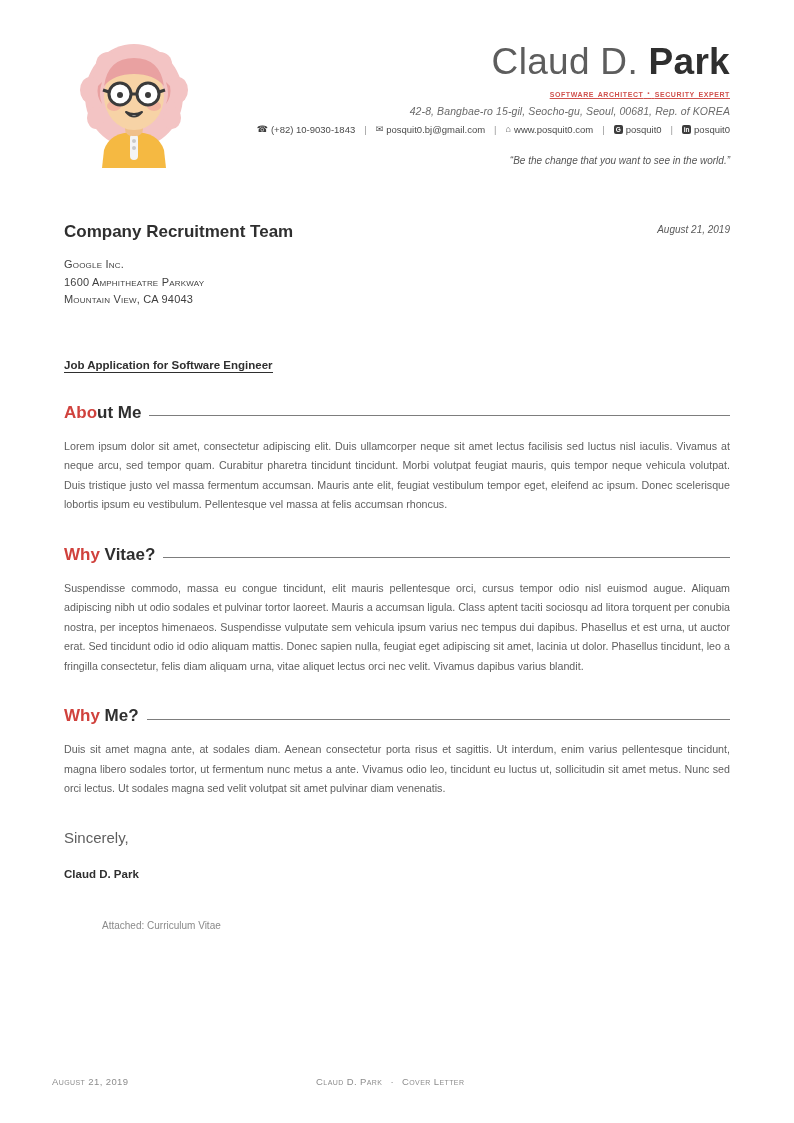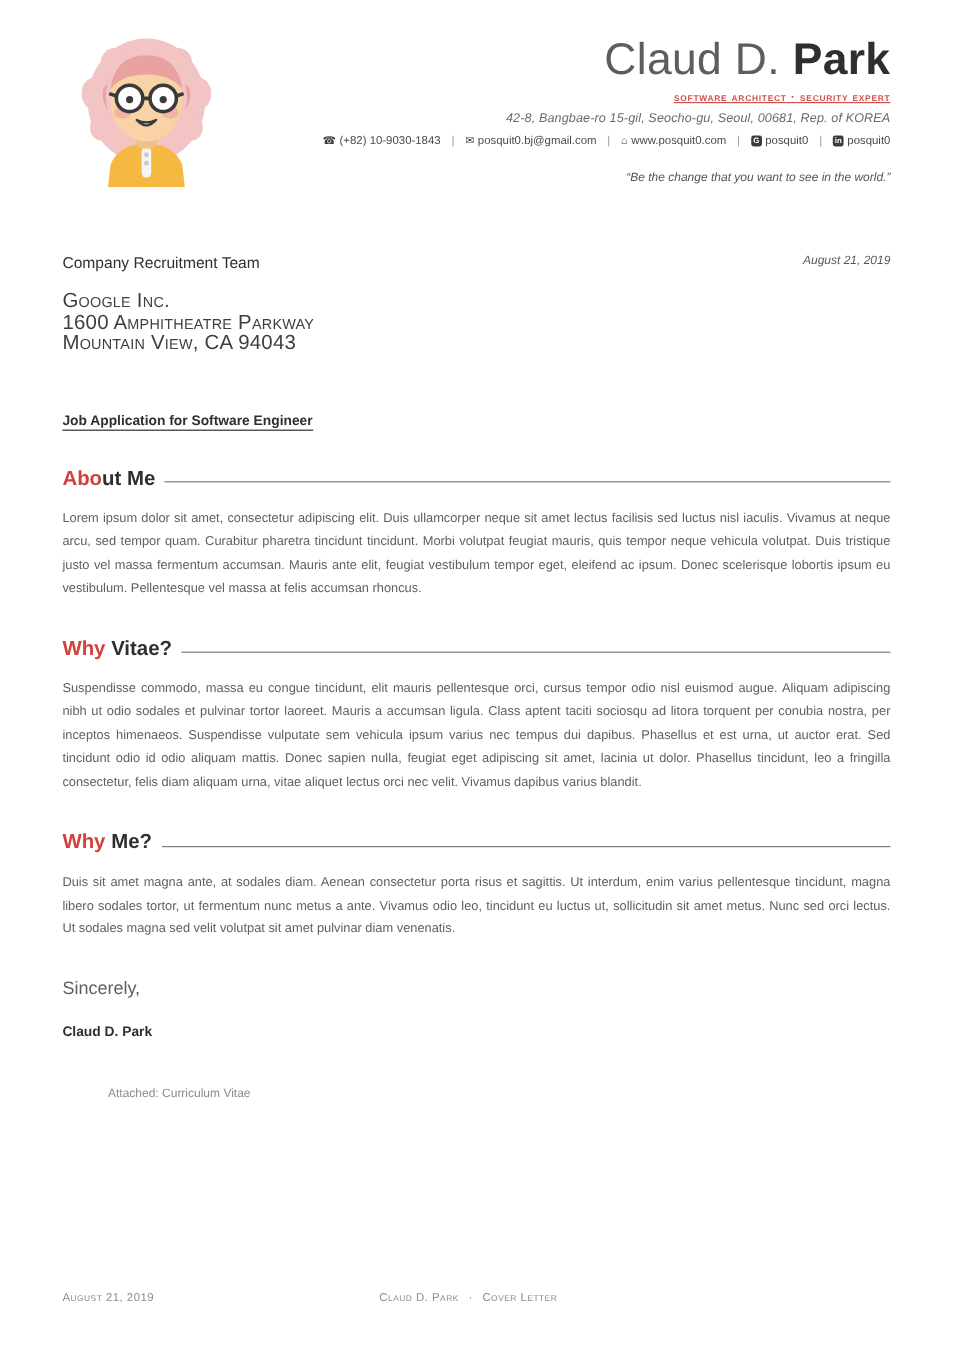--- a/index.html
+++ b/index.html
@@ -13,21 +13,21 @@
     font-family: "Liberation Sans", sans-serif;
     color: #414141;
     position: relative;
     overflow: hidden;
   }
   .page {
     position: relative;
     width: 794px;
     height: 1123px;
     box-sizing: border-box;
-    padding: 0;
+    padding: 12px;
   }
 
   
   .header {
     display: flex;
     align-items: flex-start;
     padding: 22px 52px 0 52px;
     height: 160px;
     box-sizing: border-box;
   }
@@ -124,36 +124,36 @@
 
   
   .content {
     padding: 0 52px;
   }
   .recipient-block {
     margin-top: 50px;
     position: relative;
   }
   .recipient-title {
-    font-size: 13px;
-    font-weight: 400;
+    font-size: 17px;
+    font-weight: 700;
     color: #2f2f2f;
     display: inline-block;
   }
   .letter-date {
     position: absolute;
     right: 0;
     top: 2px;
     font-size: 10px;
     font-style: italic;
     color: #5a5a5a;
   }
   .recipient-lines {
     margin-top: 14px;
-    font-size: 17px;
+    font-size: 11px;
     color: #3f3f3f;
     font-variant: small-caps;
     line-height: 17.5px;
     letter-spacing: 0.2px;
   }
 
   .subject {
     margin-top: 50px;
     font-size: 11.5px;
     font-weight: 700;

